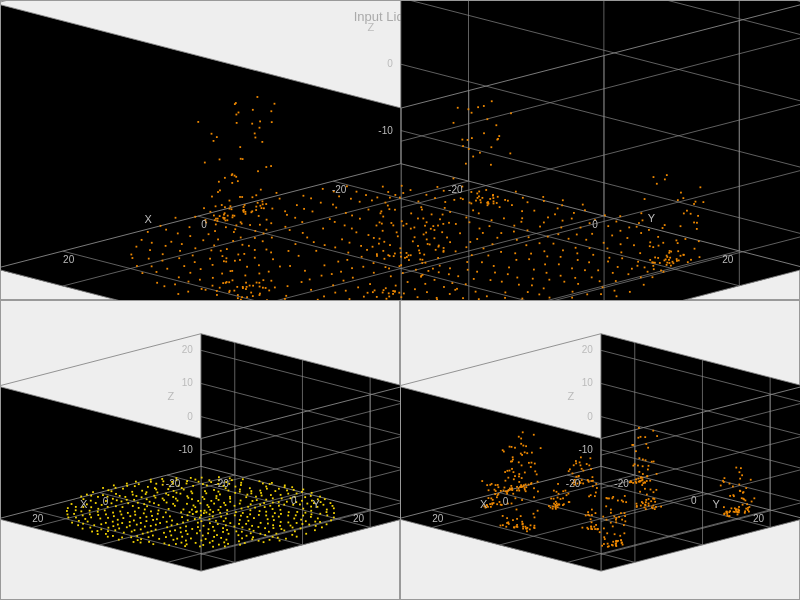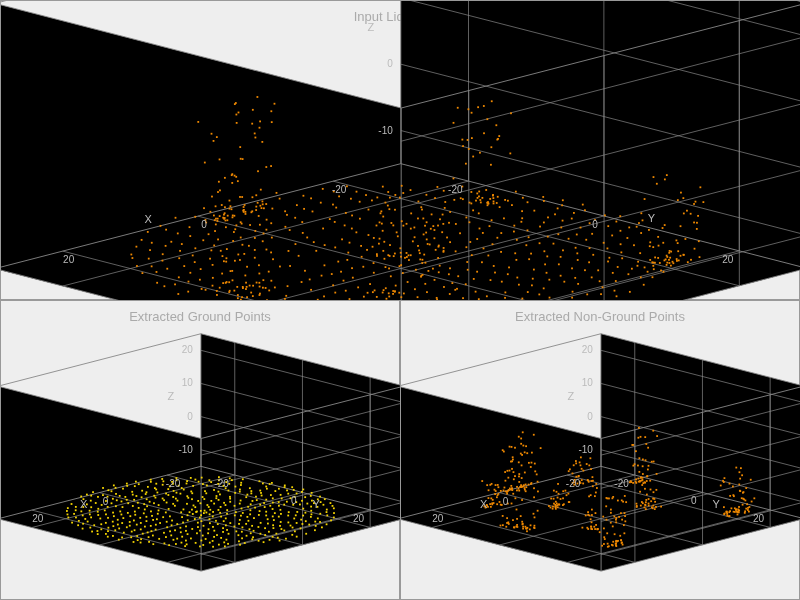--- a/index.html
+++ b/index.html
@@ -897,21 +897,20 @@
         <text x="391.8145647737477" y="132.51157053908796" class="tick" text-anchor="end">-10</text>
         <text x="391.8145647737477" y="66.21157053908794" class="tick" text-anchor="end">0</text>
         <text x="391.8145647737477" y="-0.08842946091203885" class="tick" text-anchor="end">10</text>
         <text x="391.8145647737477" y="-66.38842946091205" class="tick" text-anchor="end">20</text>
         <text x="147.24041594057326" y="221.68802864673938" class="axlabel" text-anchor="middle">X</text>
         <text x="650.5123370910903" y="221.49406540537788" class="axlabel" text-anchor="middle">Y</text>
         <text x="369.8145647737477" y="30.06157053908794" class="axlabel" text-anchor="middle">Z</text>
       </svg>
   </div>
   <div class="panel bl">
-    <div class="title">Extracted Ground Points</div>
     <svg width="400" height="300">
         <polygon points="402.97697043144393,217.65226378448946 200.09271761312615,270.11921473045606 200.09271761312615,137.51921473045607 402.97697043144393,85.05226378448947" class="face"></polygon>
         <polygon points="-2.976970431443931,217.79773621551058 200.09271761312615,270.11921473045606 200.09271761312615,137.51921473045607 -2.976970431443931,85.1977362155106" class="face"></polygon>
         <polygon points="199.90728238687385,165.33078526954398 -2.976970431443931,217.79773621551058 200.09271761312615,270.11921473045606 402.97697043144393,217.65226378448946" class="face"></polygon>
         <polygon points="199.90728238687385,165.33078526954398 402.97697043144393,217.65226378448946 402.97697043144393,85.05226378448947 199.90728238687385,32.730785269543986" class="face"></polygon>
         <line x1="166.09324025048755" y1="174.07527709387176" x2="369.1629282950576" y2="226.39675560881724" class="gridline"></line>
         <line x1="98.46515597771496" y1="191.5642607425273" x2="301.53484402228503" y2="243.88573925747278" class="gridline"></line>
         <line x1="30.83707170494239" y1="209.05324439118283" x2="233.90675974951245" y2="261.37472290612834" class="gridline"></line>
         <line x1="233.7522303943022" y1="174.05103168870156" x2="30.86797757598444" y2="226.51798263466816" class="gridline"></line>
         <line x1="301.4421264091589" y1="191.49152452701674" x2="98.55787359084111" y2="243.9584754729833" class="gridline"></line>
@@ -1466,21 +1465,20 @@
         <text x="191.90728238687385" y="151.755785269544" class="tick" text-anchor="end">-10</text>
         <text x="191.90728238687385" y="118.60578526954399" class="tick" text-anchor="end">0</text>
         <text x="191.90728238687385" y="85.455785269544" class="tick" text-anchor="end">10</text>
         <text x="191.90728238687385" y="52.30578526954399" class="tick" text-anchor="end">20</text>
         <text x="82.62020797028663" y="206.8440143233697" class="axlabel" text-anchor="middle">X</text>
         <text x="315.25616854554517" y="206.74703270268895" class="axlabel" text-anchor="middle">Y</text>
         <text x="169.90728238687385" y="99.03078526954398" class="axlabel" text-anchor="middle">Z</text>
       </svg>
   </div>
   <div class="panel br">
-    <div class="title">Extracted Non-Ground Points</div>
     <svg width="400" height="300">
         <polygon points="402.97697043144393,217.65226378448946 200.09271761312615,270.11921473045606 200.09271761312615,137.51921473045607 402.97697043144393,85.05226378448947" class="face"></polygon>
         <polygon points="-2.976970431443931,217.79773621551058 200.09271761312615,270.11921473045606 200.09271761312615,137.51921473045607 -2.976970431443931,85.1977362155106" class="face"></polygon>
         <polygon points="199.90728238687385,165.33078526954398 -2.976970431443931,217.79773621551058 200.09271761312615,270.11921473045606 402.97697043144393,217.65226378448946" class="face"></polygon>
         <polygon points="199.90728238687385,165.33078526954398 402.97697043144393,217.65226378448946 402.97697043144393,85.05226378448947 199.90728238687385,32.730785269543986" class="face"></polygon>
         <line x1="166.09324025048755" y1="174.07527709387176" x2="369.1629282950576" y2="226.39675560881724" class="gridline"></line>
         <line x1="98.46515597771496" y1="191.5642607425273" x2="301.53484402228503" y2="243.88573925747278" class="gridline"></line>
         <line x1="30.83707170494239" y1="209.05324439118283" x2="233.90675974951245" y2="261.37472290612834" class="gridline"></line>
         <line x1="233.7522303943022" y1="174.05103168870156" x2="30.86797757598444" y2="226.51798263466816" class="gridline"></line>
         <line x1="301.4421264091589" y1="191.49152452701674" x2="98.55787359084111" y2="243.9584754729833" class="gridline"></line>

